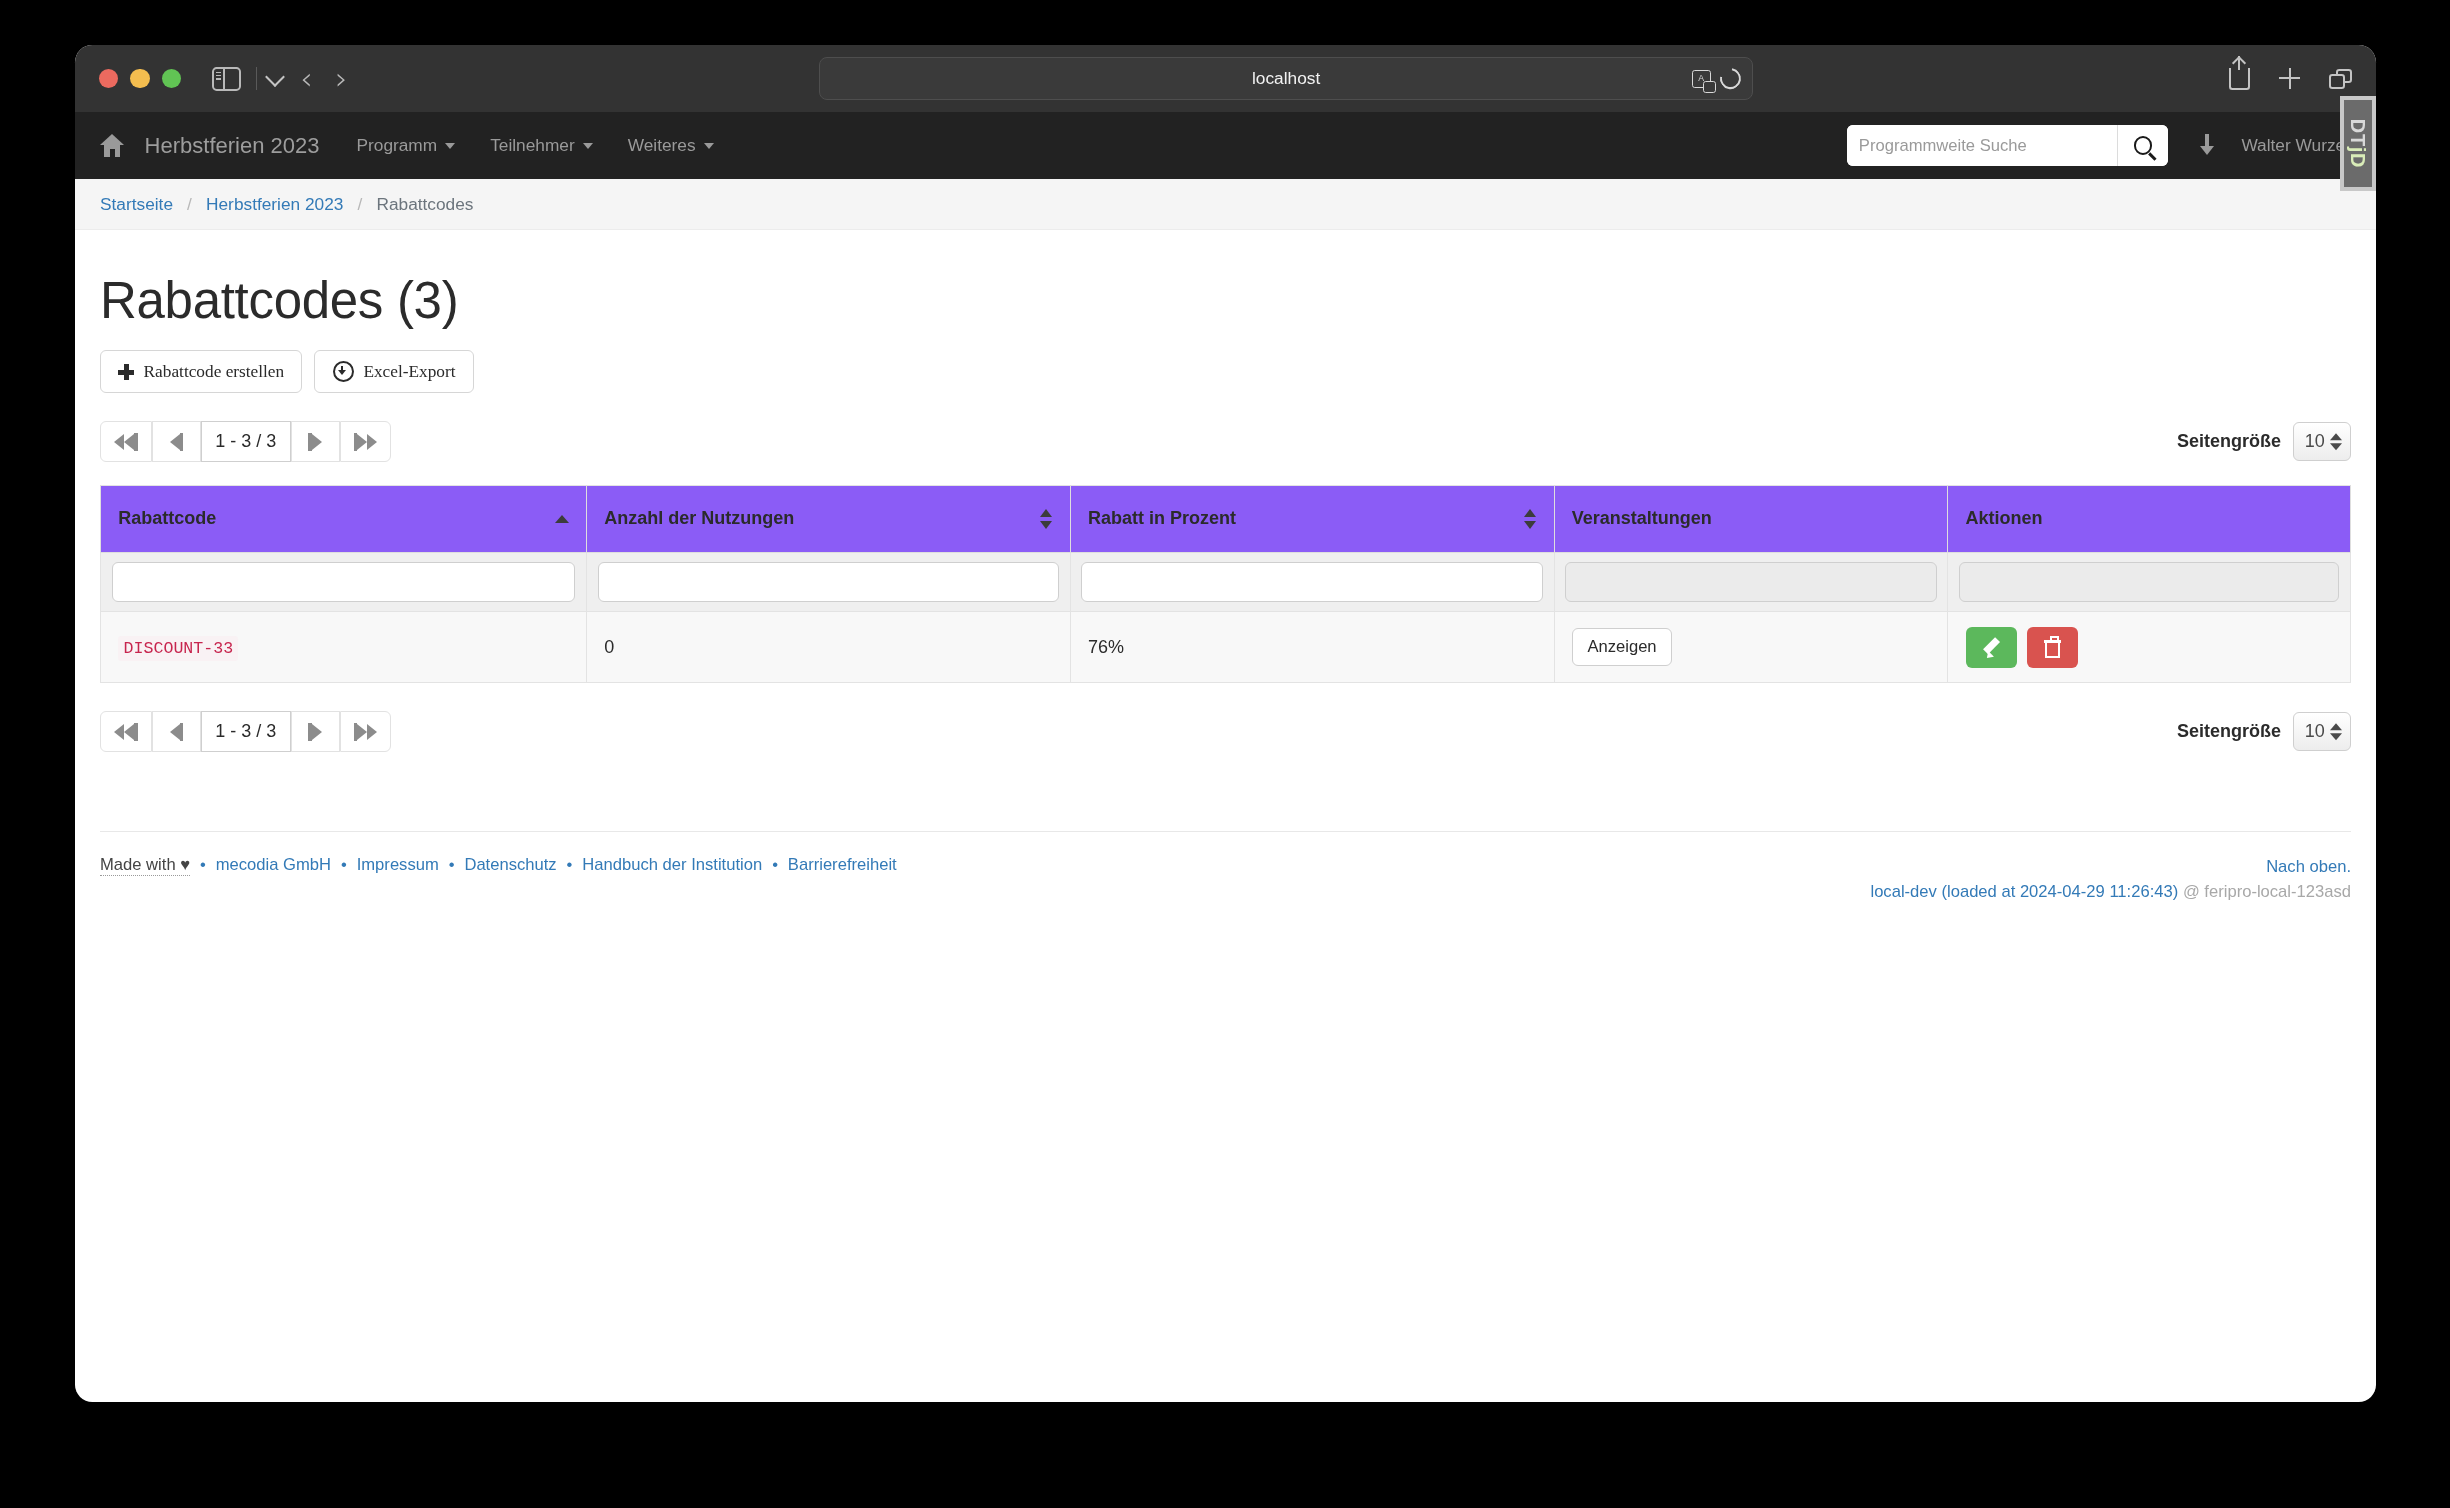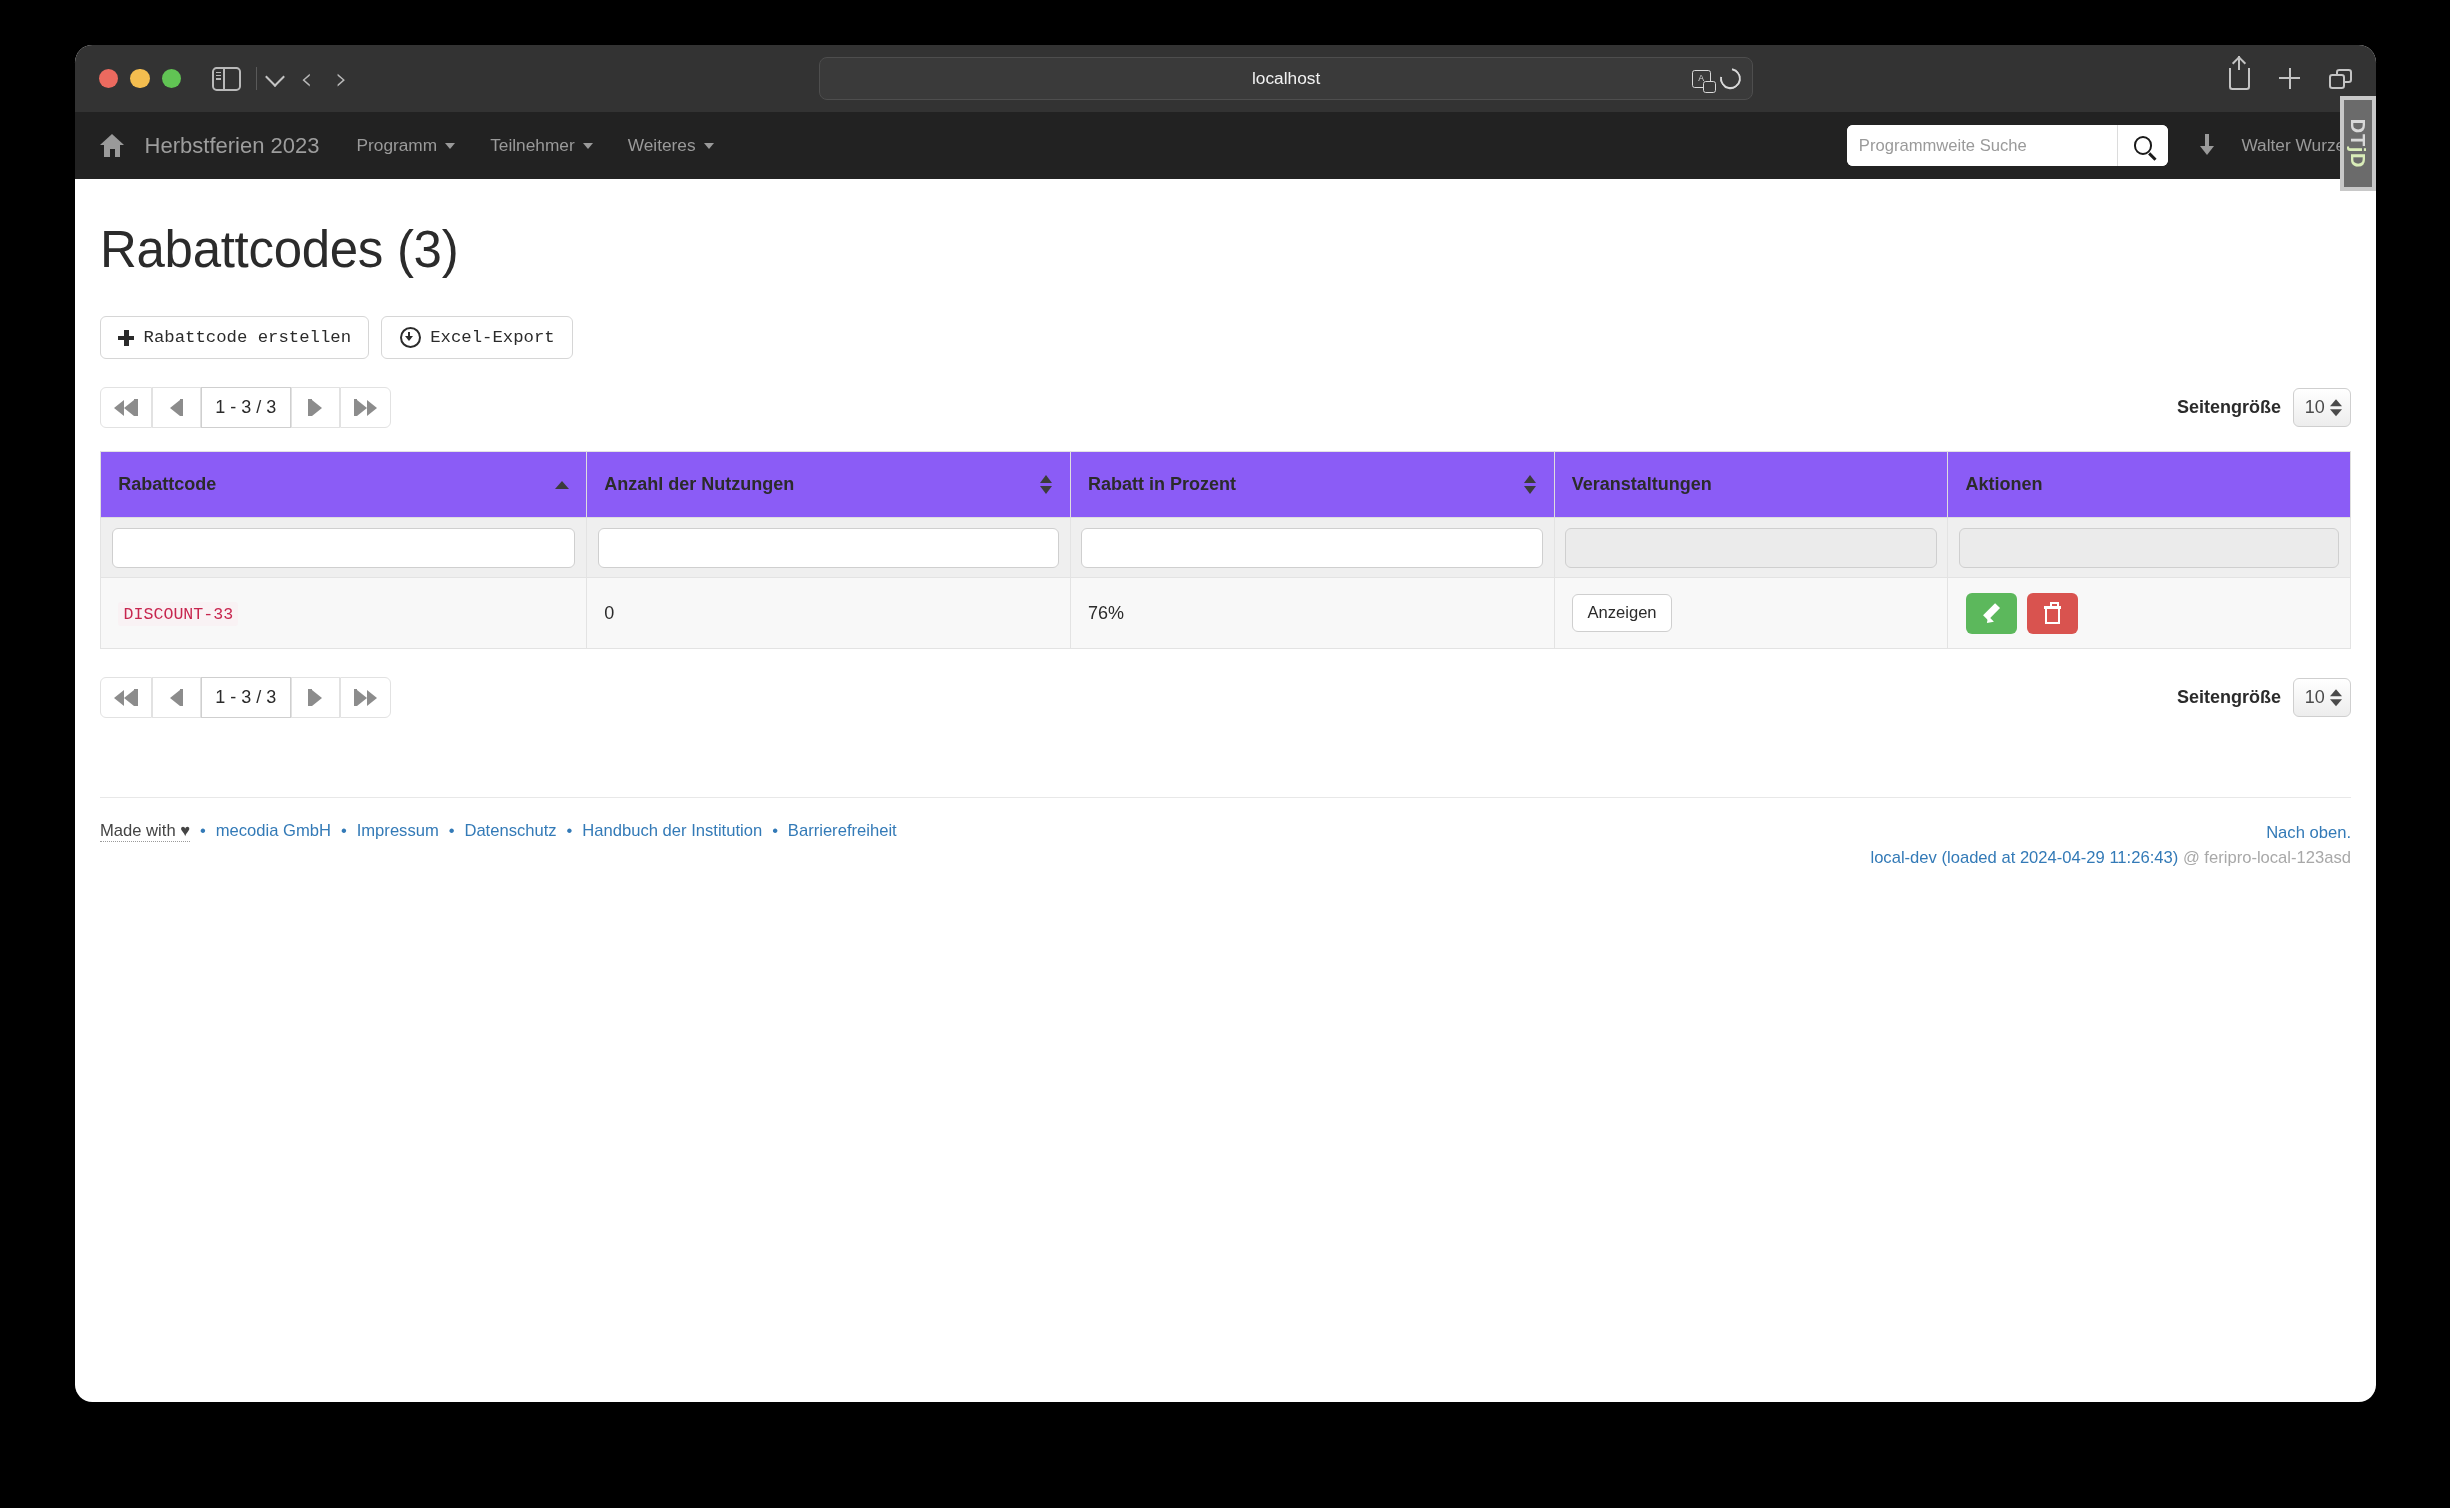--- a/index.html
+++ b/index.html
@@ -406,24 +406,23 @@
   .btn {
     background: #fff;
     border: 1.3px solid #d6d6d6;
     border-radius: 6px;
     font-size: 17.3px;
     color: #2b2b2b;
     padding: 10px 17.3px;
     display: flex;
     align-items: center;
     gap: 9.3px;
-    font-family: Liberation Mono, monospace;
+    font-family: Liberation Serif, serif;
     cursor: pointer;
     white-space: nowrap;
-    margin-top: 17px;
   }
   .plus-glyph {
     position: relative;
     width: 16px; height: 16px;
     flex: none;
   }
   .plus-glyph::before, .plus-glyph::after {
     content: "";
     position: absolute;
     background: #2b2b2b;
@@ -804,20 +803,27 @@
       </div>
       <div class="dl-arrow"></div>
       <div class="username">Walter Wurzel</div>
     </div>
 
     <div class="djdt">
       <span><span class="dt">DT</span><span class="dj">jD</span></span>
     </div>
   </div>
 
+  <div class="breadcrumb">
+    <a href="#">Startseite</a>
+    <span class="sep">/</span>
+    <a href="#">Herbstferien 2023</a>
+    <span class="sep">/</span>
+    <span>Rabattcodes</span>
+  </div>
 
   <div class="content">
 
     <h1 class="page-title">Rabattcodes (3)</h1>
 
     <div class="btn-row">
       <button class="btn">
         <span class="plus-glyph"></span>
         <span>Rabattcode erstellen</span>
       </button>

